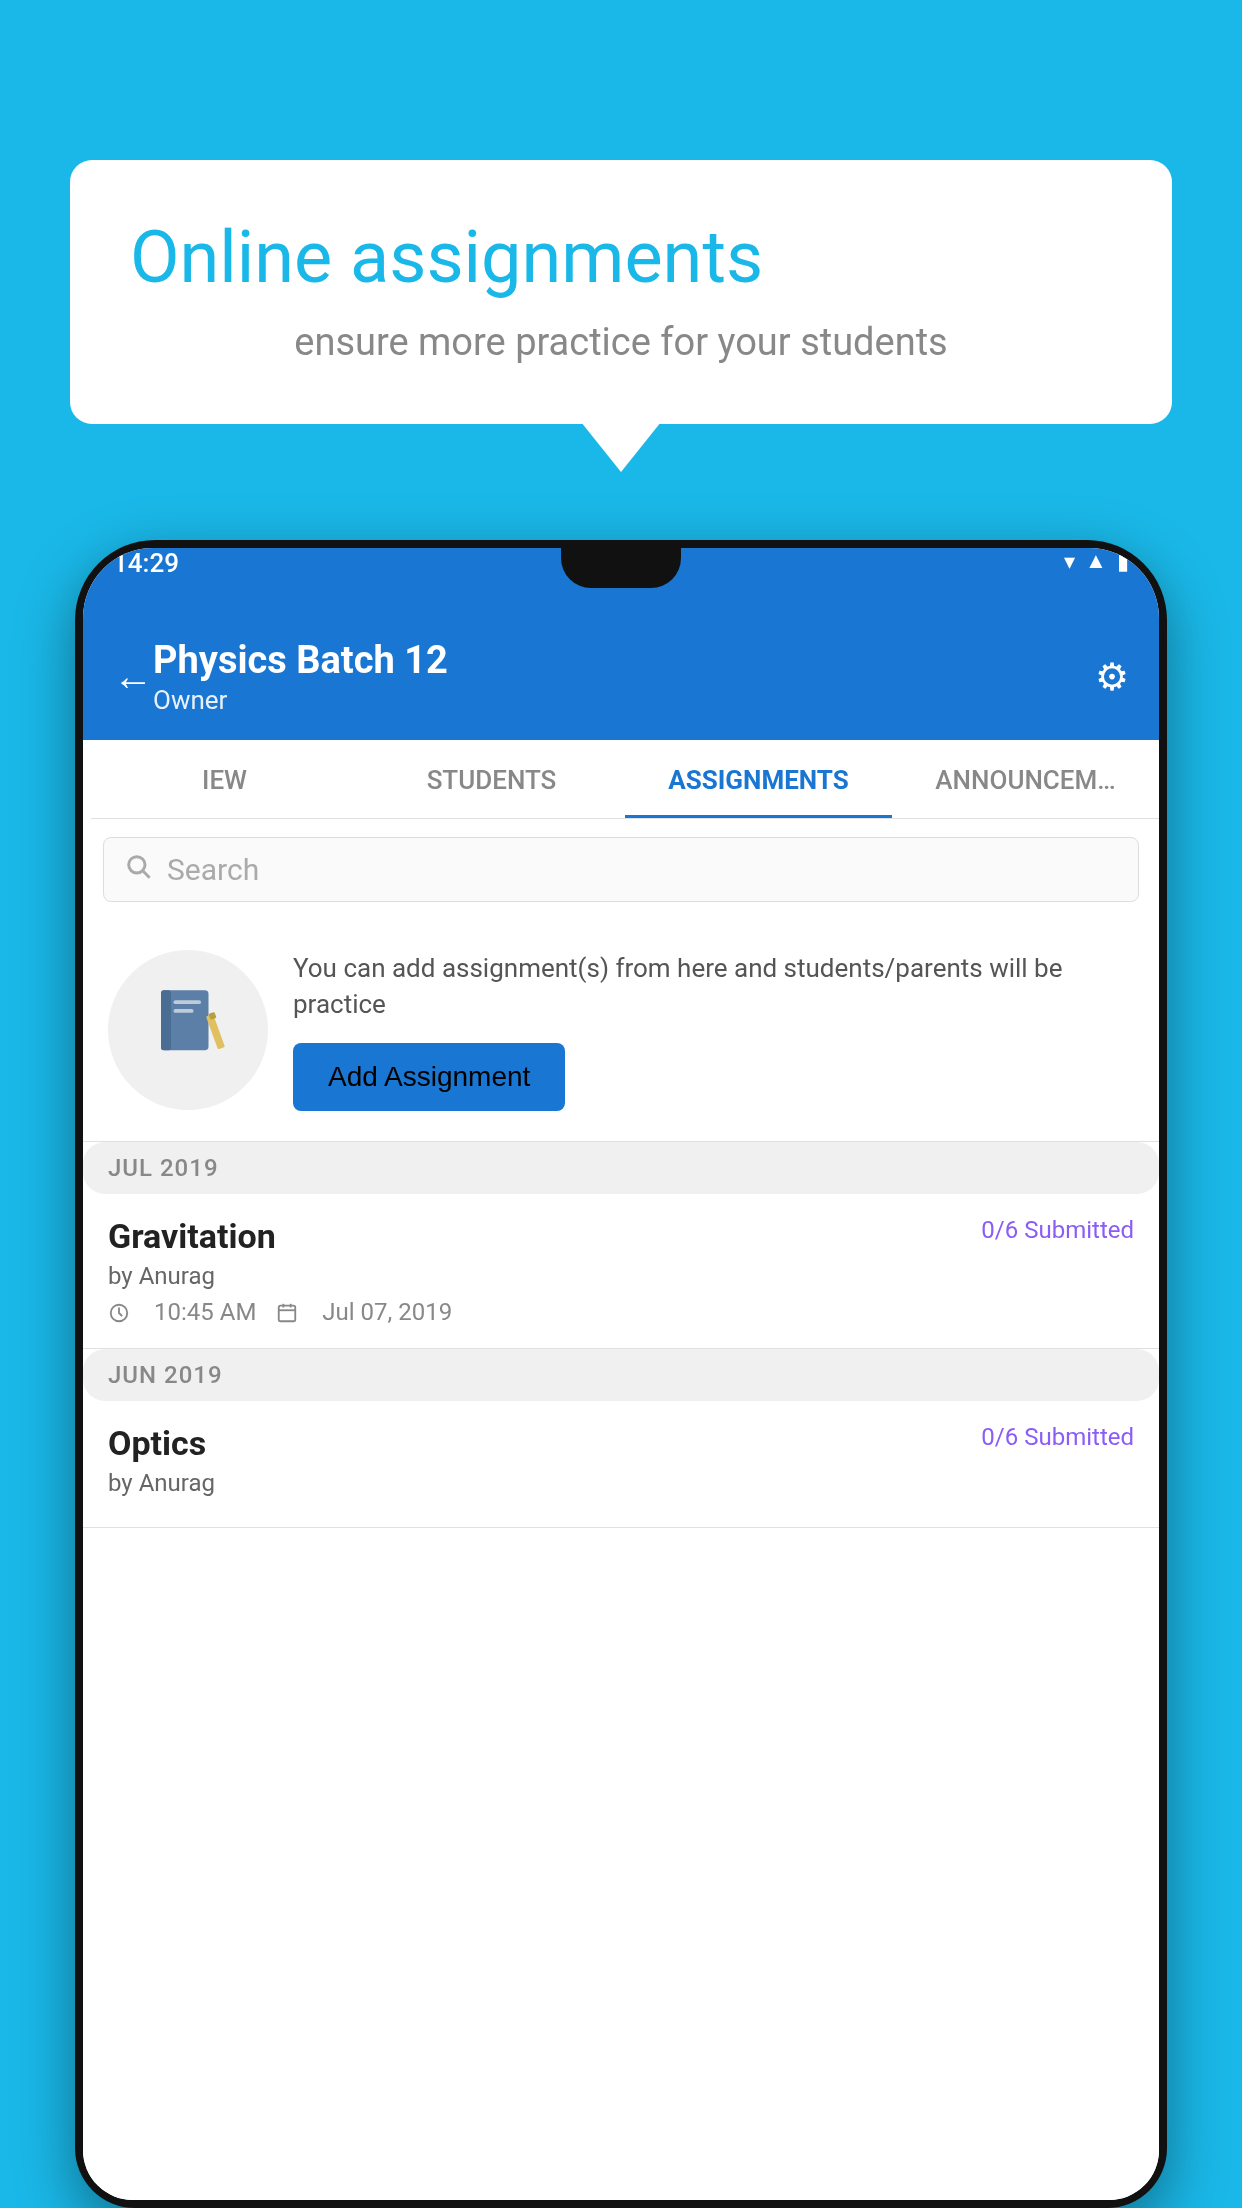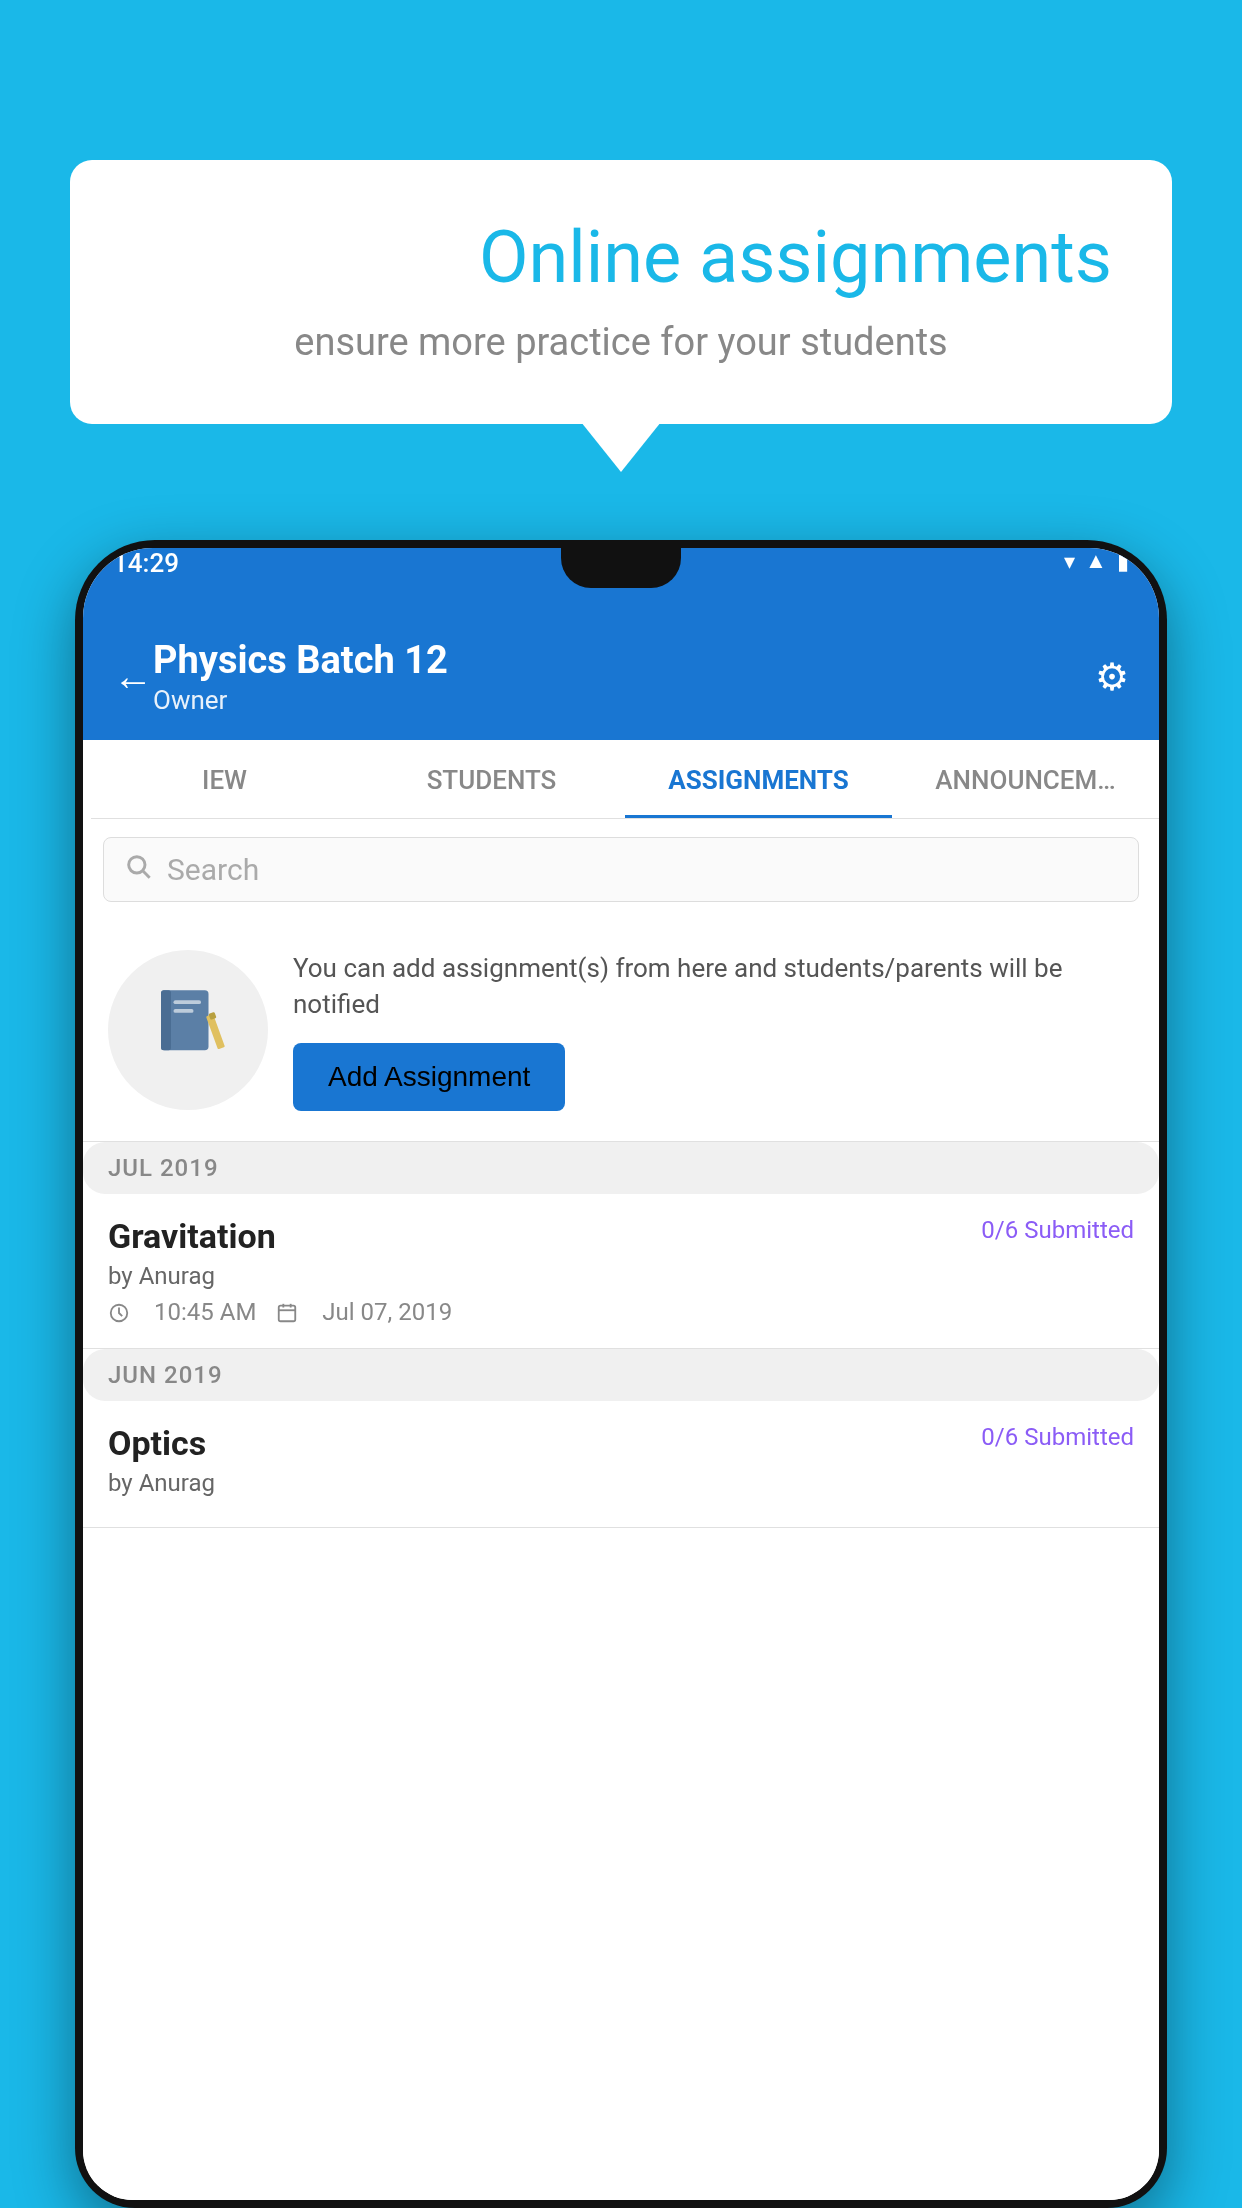--- a/index.html
+++ b/index.html
@@ -38,21 +38,21 @@
       height: 0;
       border-left: 40px solid transparent;
       border-right: 40px solid transparent;
       border-top: 50px solid white;
     }
 
     .speech-bubble-title {
       color: #1ab8e8;
       font-size: 72px;
       font-weight: 400;
-      text-align: right;
+      text-align: left;
       margin-bottom: 20px;
     }
 
     .speech-bubble-subtitle {
       color: #888;
       font-size: 38px;
       text-align: center;
       font-weight: 400;
     }
 
@@ -375,21 +375,21 @@
               <rect x="8" y="5" width="38" height="48" rx="3" fill="#5b7fa6"></rect>
               <rect x="8" y="5" width="8" height="48" rx="2" fill="#4a6d93"></rect>
               <rect x="18" y="13" width="22" height="3" rx="1.5" fill="white" opacity="0.6"></rect>
               <rect x="18" y="20" width="16" height="3" rx="1.5" fill="white" opacity="0.6"></rect>
               <rect x="44" y="26" width="6" height="28" rx="1" fill="#e0c060" transform="rotate(-20 44 26)"></rect>
               <rect x="46" y="24" width="5" height="5" rx="1" fill="#b8a040" transform="rotate(-20 46 24)"></rect>
             </svg>
           </span>
         </div>
         <div class="prompt-text-area">
-          <div class="prompt-description">You can add assignment(s) from here and students/parents will be notified</div>
+          <div class="prompt-description">You can add assignment(s) from here and students/parents will be practice</div>
           <button class="add-assignment-btn">Add Assignment</button>
         </div>
       </div>
 
       <div class="month-separator">
         <span>JUL 2019</span>
       </div>
 
       <div class="assignment-item">
         <div class="assignment-header">

